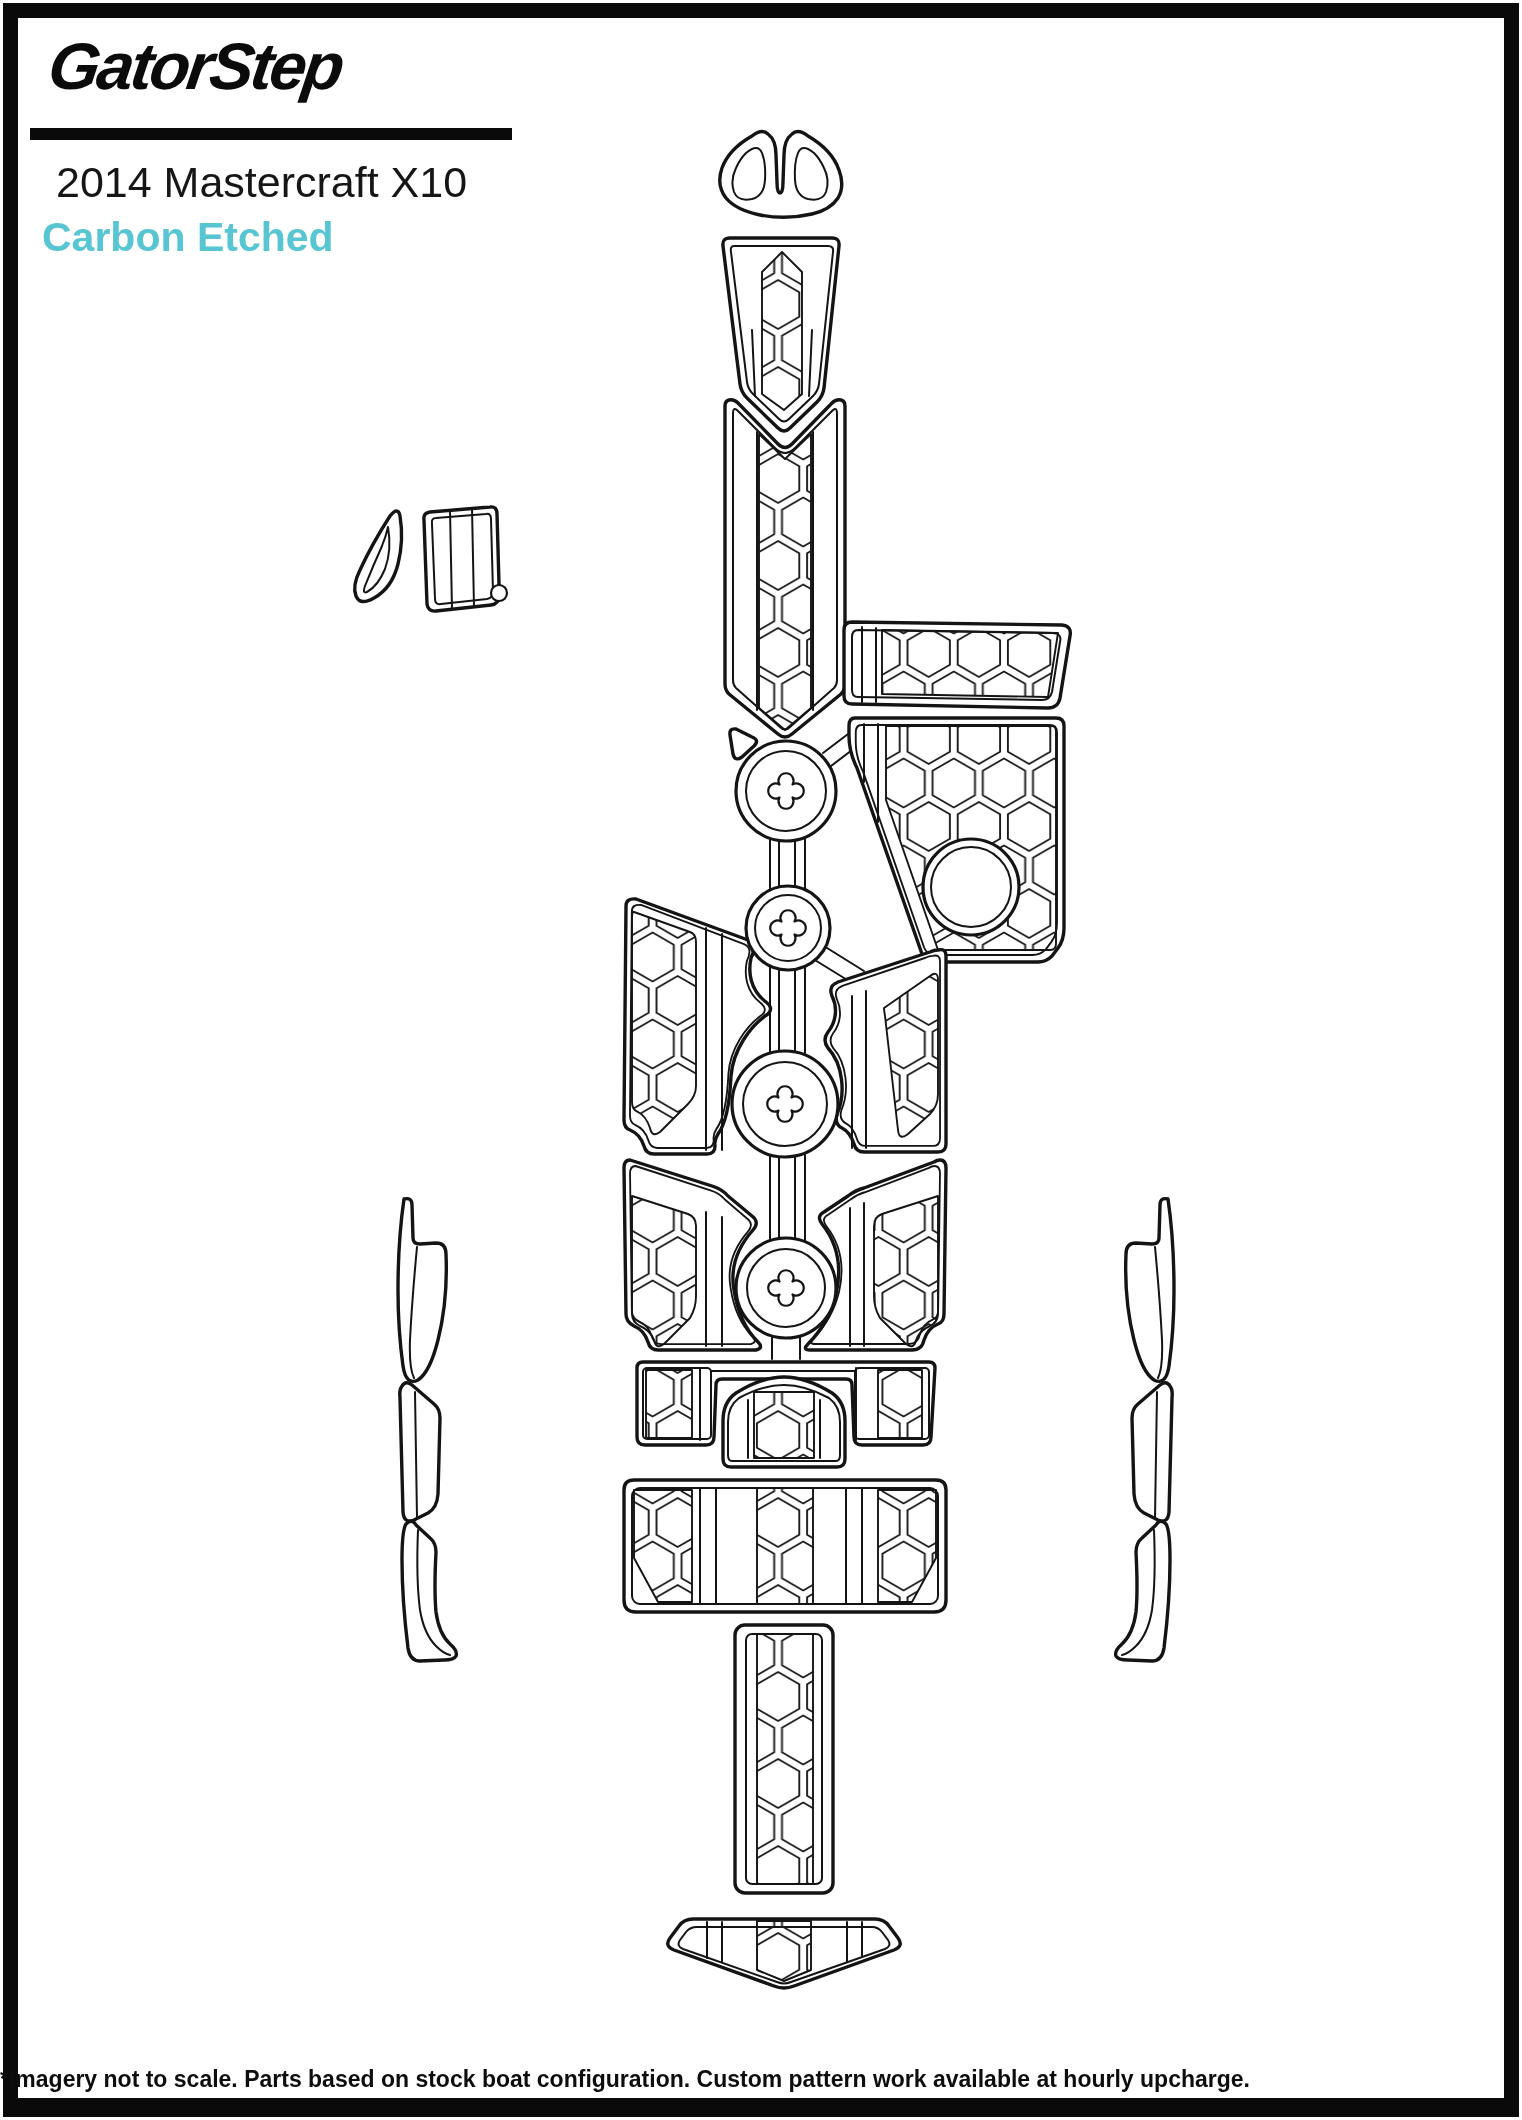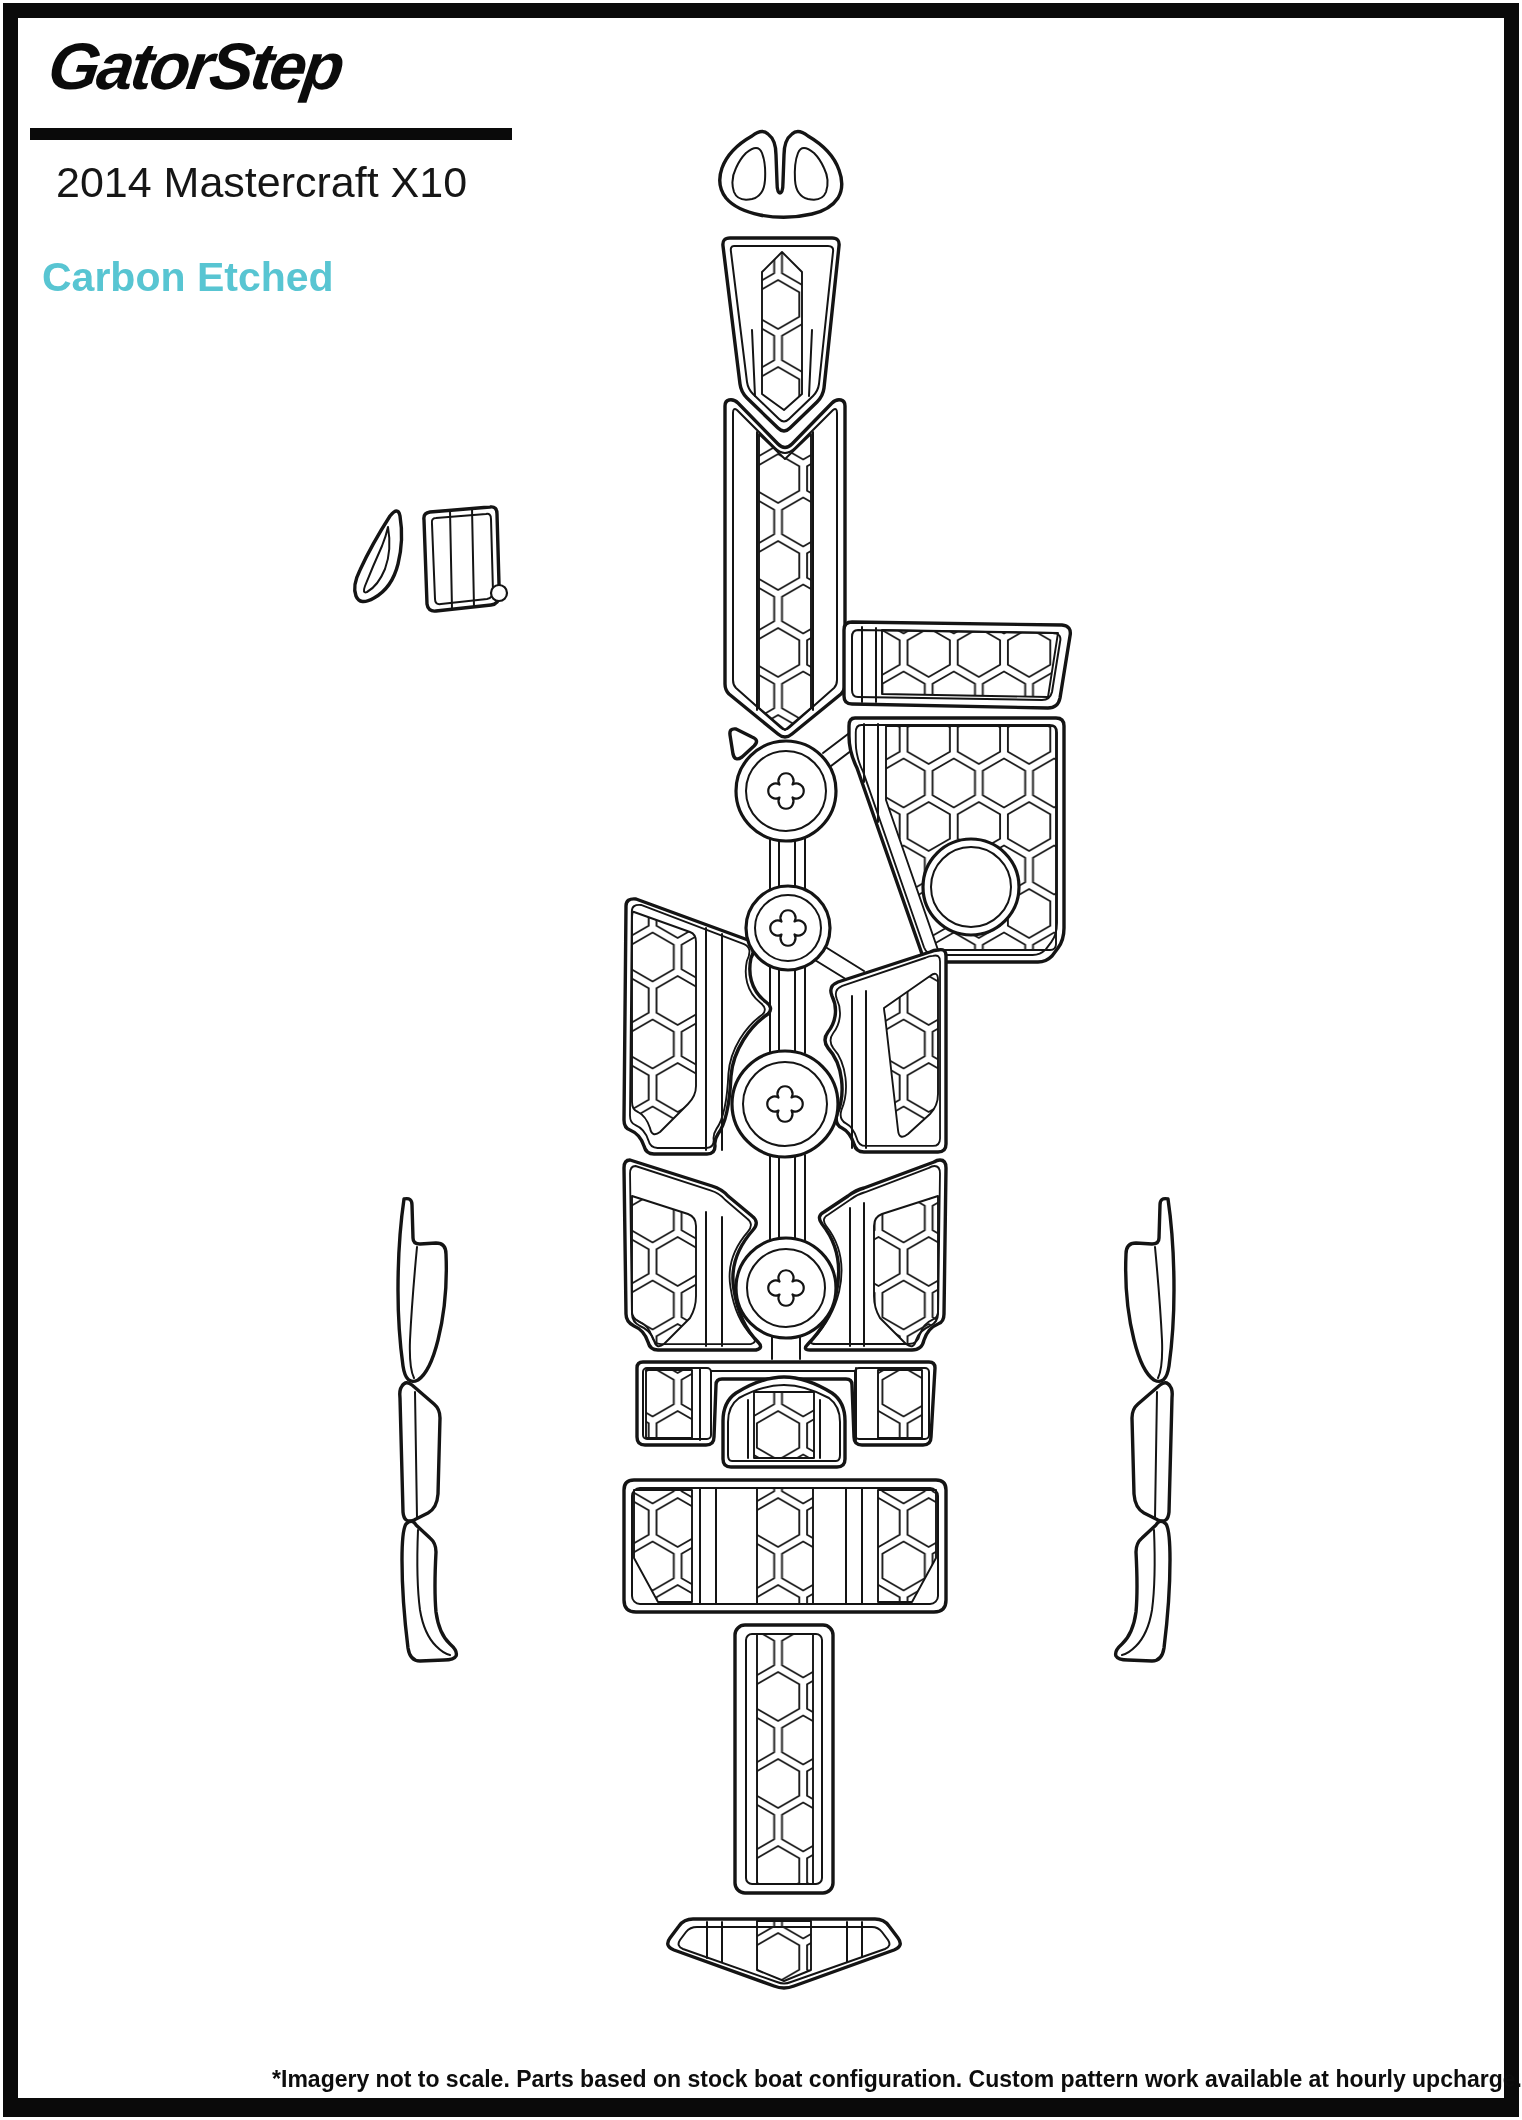--- a/index.html
+++ b/index.html
@@ -20,25 +20,24 @@
   .logo-rule{
     position:absolute;left:30px;top:128px;width:482px;height:12px;background:#0a0a0a;
   }
   .title{
     position:absolute;left:56px;top:158px;font-size:43px;font-weight:400;color:#161616;
     white-space:nowrap;letter-spacing:0px;
   }
   .subtitle{
     position:absolute;left:42px;top:214px;font-size:41px;font-weight:700;color:#58c5d2;
     white-space:nowrap;
-    margin-top:40px;
   }
   .footer{
-    position:absolute;left:0;right:0;bottom:27px;text-align:right;
-    font-size:23px;font-weight:700;color:#0d0d0d;margin-left:41px;
+    position:absolute;left:0;right:0;bottom:27px;text-align:left;
+    font-size:23px;font-weight:700;color:#0d0d0d;
   }
   svg.diagram{position:absolute;left:0;top:0;width:1522px;height:2120px;}
   .o{fill:#ffffff;stroke:#141414;stroke-width:3.4;stroke-linejoin:round;}
   .i{fill:none;stroke:#141414;stroke-width:2;stroke-linejoin:round;}
   .ln{fill:none;stroke:#141414;stroke-width:2;stroke-linecap:round;}
   .hx{fill:url(#hx);stroke:#141414;stroke-width:1.9;stroke-linejoin:round;}
   .ring-o{fill:#ffffff;stroke:#141414;stroke-width:3.2;}
   .ring-i{fill:none;stroke:#141414;stroke-width:2;}
   .blob{fill:#ffffff;stroke:#141414;stroke-width:2.2;stroke-linejoin:round;}
 </style>

